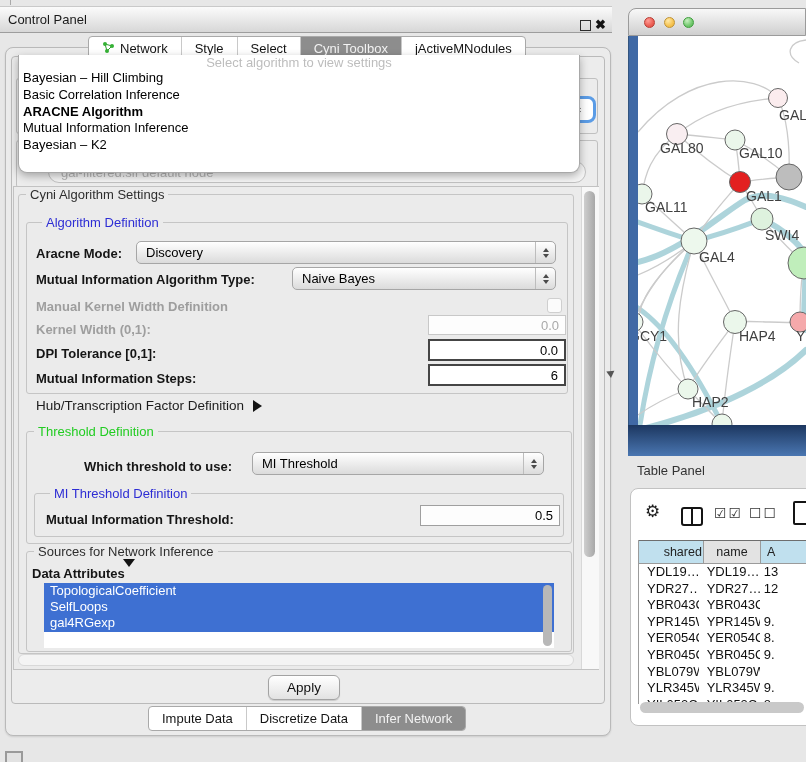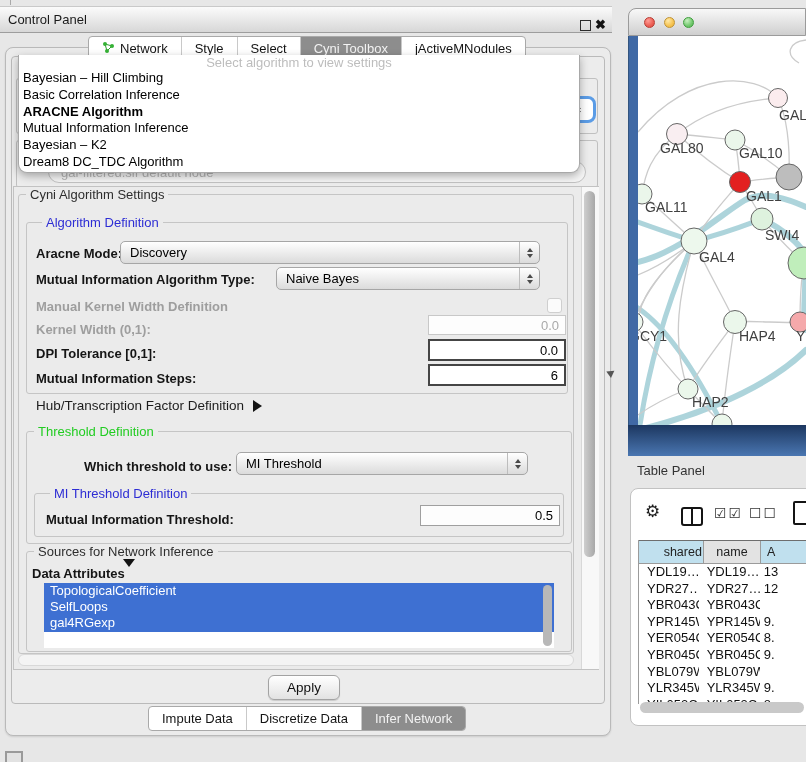--- a/index.html
+++ b/index.html
@@ -52,21 +52,21 @@
   .group{border:1px solid #c5c5c5;border-radius:3px;}
   .gtitle{position:absolute;background:#ebebeb;padding:0 4px;font-size:13px;
     line-height:15px;white-space:nowrap;color:#2e2e2e;display:flex;align-items:center;}
   .blue-t{color:#2d2dd4;margin-left:8px;}
   .green-t{color:#22cc22;}
   .lbl{font-size:13px;font-weight:bold;color:#151515;white-space:nowrap;}
   .plain{font-weight:normal;font-size:13.5px;color:#1c1c1c;}
   .dis{color:#9e9e9e;}
   
   .combo{height:23px;border:1px solid #a6a6a6;border-radius:5px;
-    background:linear-gradient(#ffffff,#dbdbdb);box-sizing:border-box;}
+    background:linear-gradient(#ffffff,#dbdbdb);box-sizing:border-box;margin-left:16px;}
   .combo-val{position:absolute;left:9px;top:0;line-height:21px;font-size:13px;color:#000;white-space:nowrap;}
   .stepper{position:absolute;right:0;top:0;bottom:0;width:19px;border-left:1px solid #bdbdbd;
     display:flex;flex-direction:column;align-items:center;justify-content:center;gap:2px;}
   .tri-up{width:0;height:0;border-left:3.5px solid transparent;border-right:3.5px solid transparent;
     border-bottom:4.5px solid #4a4a4a;}
   .tri-dn{width:0;height:0;border-left:3.5px solid transparent;border-right:3.5px solid transparent;
     border-top:4.5px solid #4a4a4a;}
   .field{height:20px;background:#fdfdfd;border:1px solid #c8c8c8;font-size:13px;
     text-align:right;padding:0 6px;box-sizing:border-box;font-family:inherit;color:#000;}
   .field.foc{border:2px solid #454545;background:#fff;}
@@ -166,21 +166,20 @@
 <div class="abs gal-combo">gal-filtered.sif default node</div>
 
 <div class="abs popup">
   <div class="dd-ph">Select algorithm to view settings</div>
   <div id="dd-items">
       <div class="dd-item">Bayesian – Hill Climbing</div>
       <div class="dd-item">Basic Correlation Inference</div>
       <div class="dd-item sel">ARACNE Algorithm</div>
       <div class="dd-item">Mutual Information Inference</div>
       <div class="dd-item">Bayesian – K2</div>
-      <div class="dd-item">Dream8 DC_TDC Algorithm</div>
     </div>
 </div>
 
 <div class="abs settings-box"></div>
 <div class="abs vtrack"></div>
 <div class="abs vthumb"></div>
 <div class="abs htrack"></div>
 
 <div class="abs group" style="left:18px;top:194px;width:554px;height:458px;"></div>
 <span class="abs gtitle" style="left:26px;top:187px;">Cyni Algorithm Settings</span>

